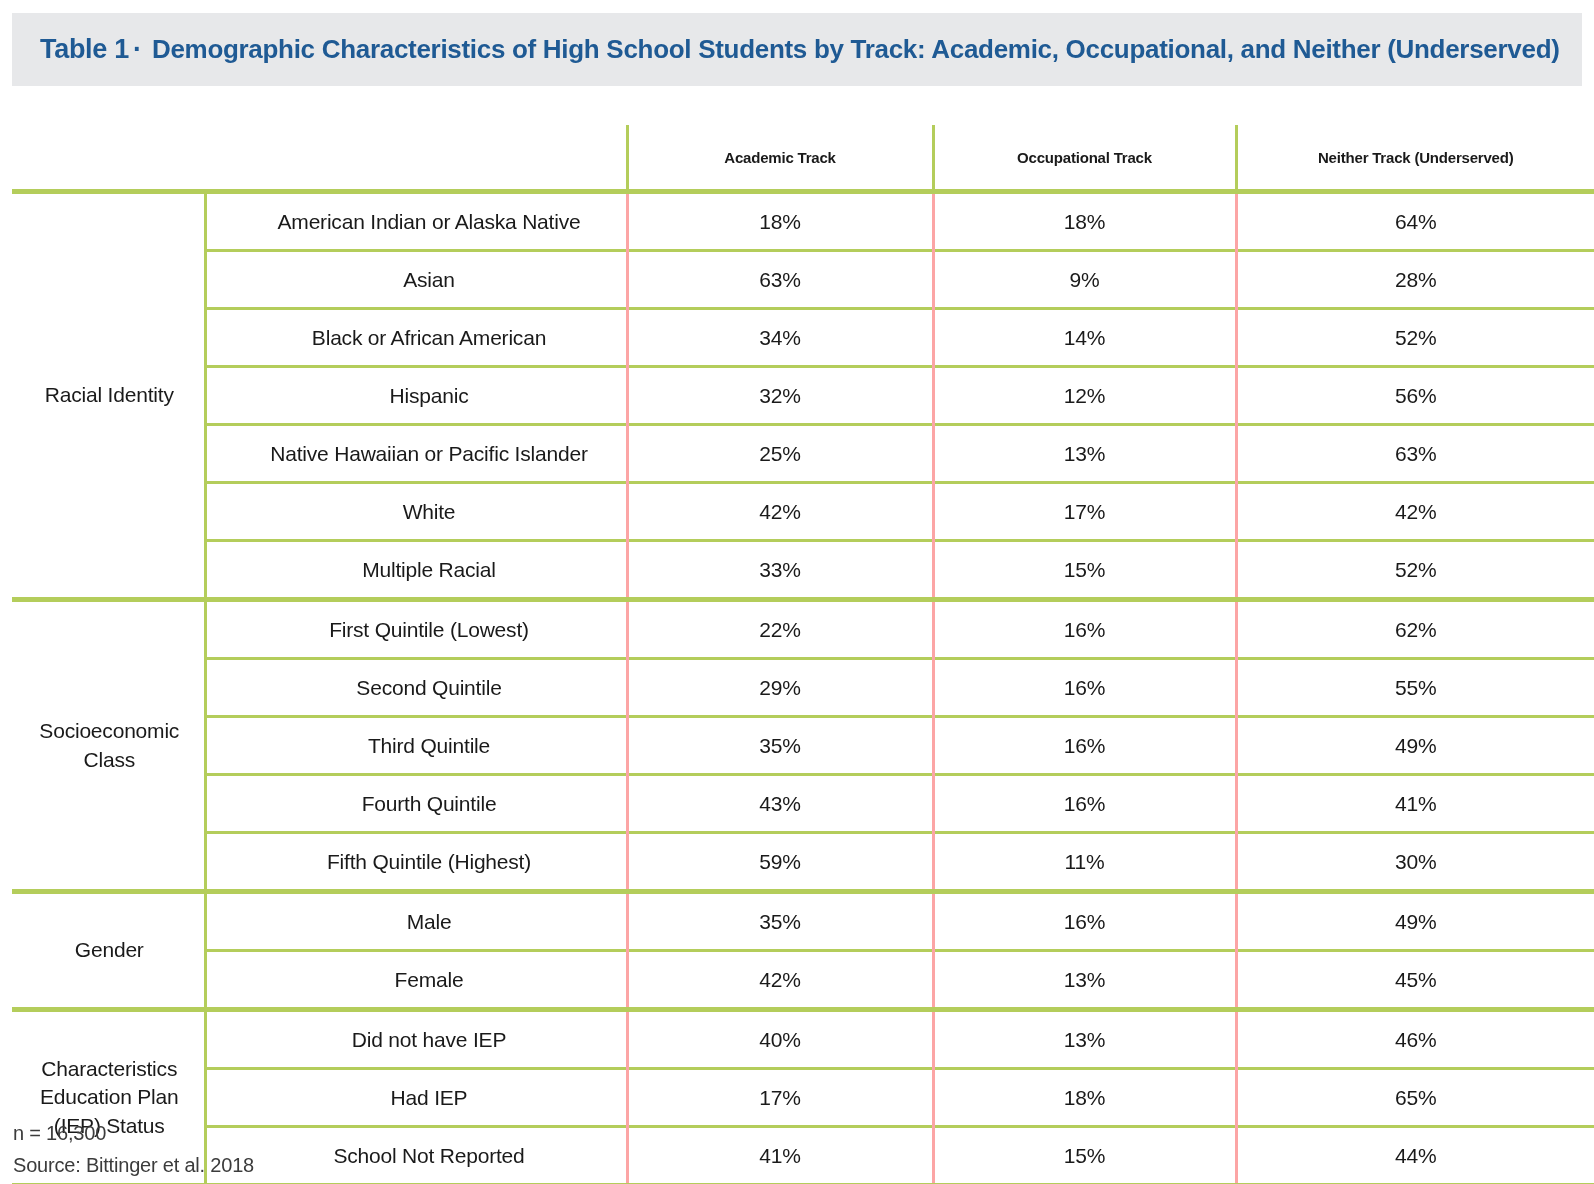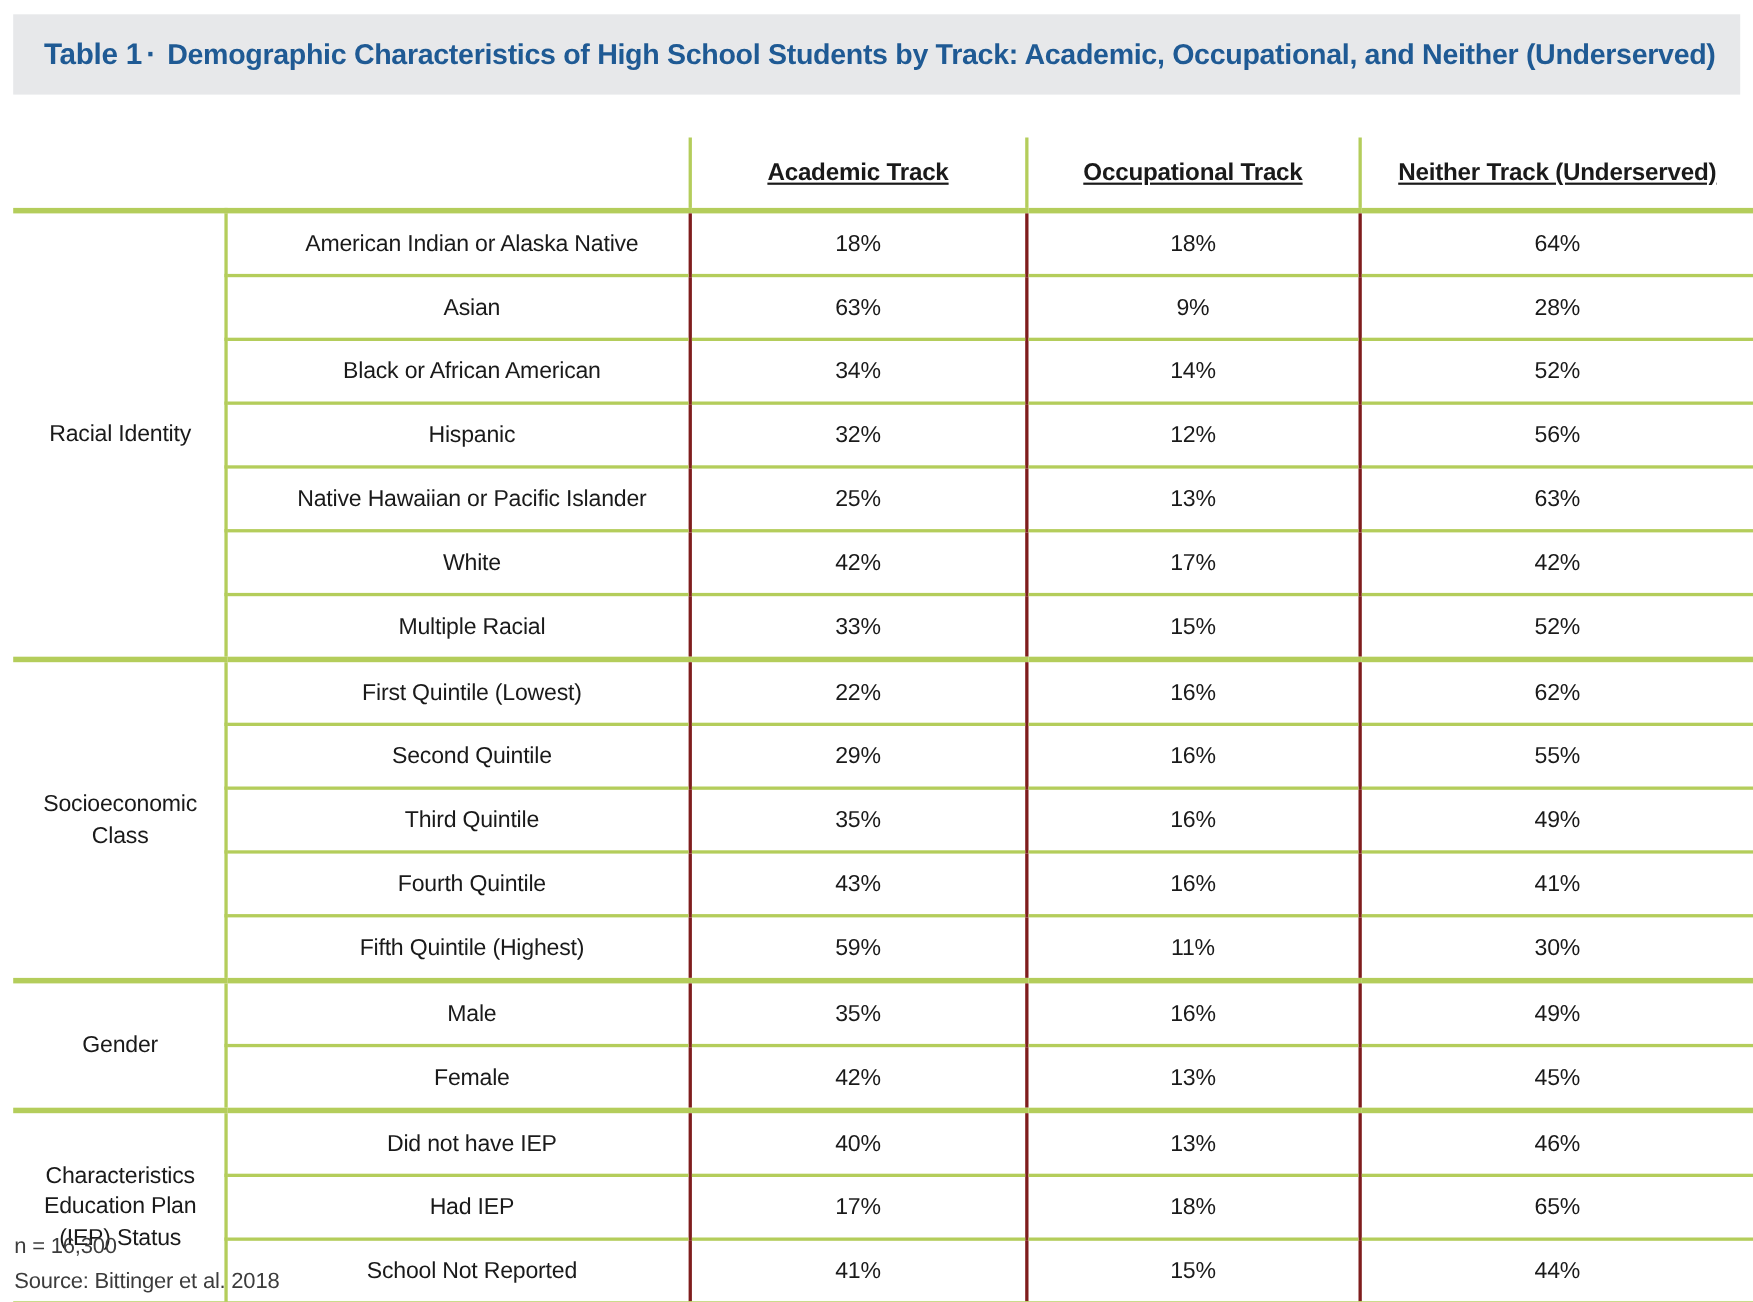--- a/index.html
+++ b/index.html
@@ -62,28 +62,27 @@
     border-bottom: 5px solid #b4cd5b;
   }
   .demo-table col.c-group  { width: 193px; }
   .demo-table col.c-label  { width: 422px; }
   .demo-table col.c-v1     { width: 306px; }
   .demo-table col.c-v2     { width: 303px; }
   .demo-table col.c-v3     { width: 358px; }
 
   .demo-table thead th {
     height: 62px;
-    font-size: 22px;
+    font-size: 15px;
     font-weight: bold;
     letter-spacing: -0.2px;
     vertical-align: middle;
     border-bottom: 5px solid #b4cd5b;
     white-space: nowrap;
     overflow: hidden;
-    text-decoration: underline;
   }
   .demo-table thead th.value-head {
     border-left: 3px solid #b4cd5b;
   }
 
   .demo-table tbody th,
   .demo-table tbody td {
     height: 53px;
     font-size: 21px;
     font-weight: normal;
@@ -103,21 +102,21 @@
     line-height: 1.35;
     font-weight: normal;
   }
   .demo-table tbody td.row-label {
     text-align: center;
     padding-left: 27px;
     white-space: nowrap;
   }
   .demo-table tbody td.value-cell {
     text-align: center;
-    border-left: 3px solid #7f1d1d;
+    border-left: 3px solid #fca5a5;
   }
 
   
   .footnotes {
     position: absolute;
     left: 13px;
     top: 1117px;
     font-size: 20px;
     color: #3c3c3c;
     letter-spacing: -0.2px;

